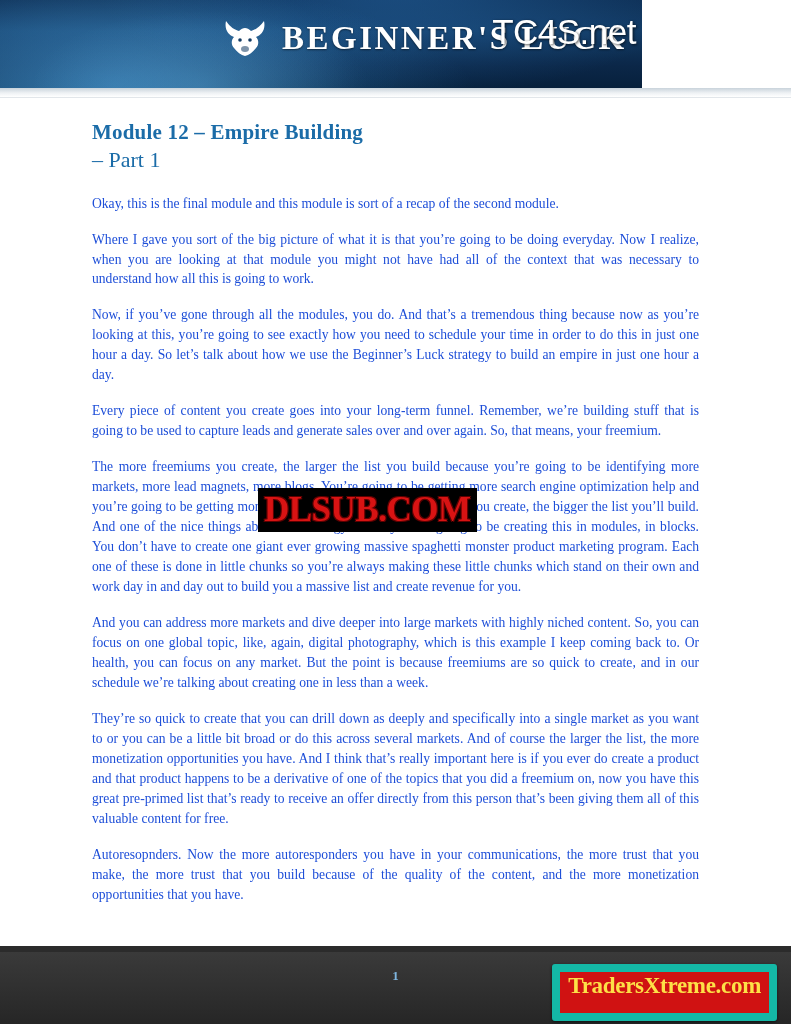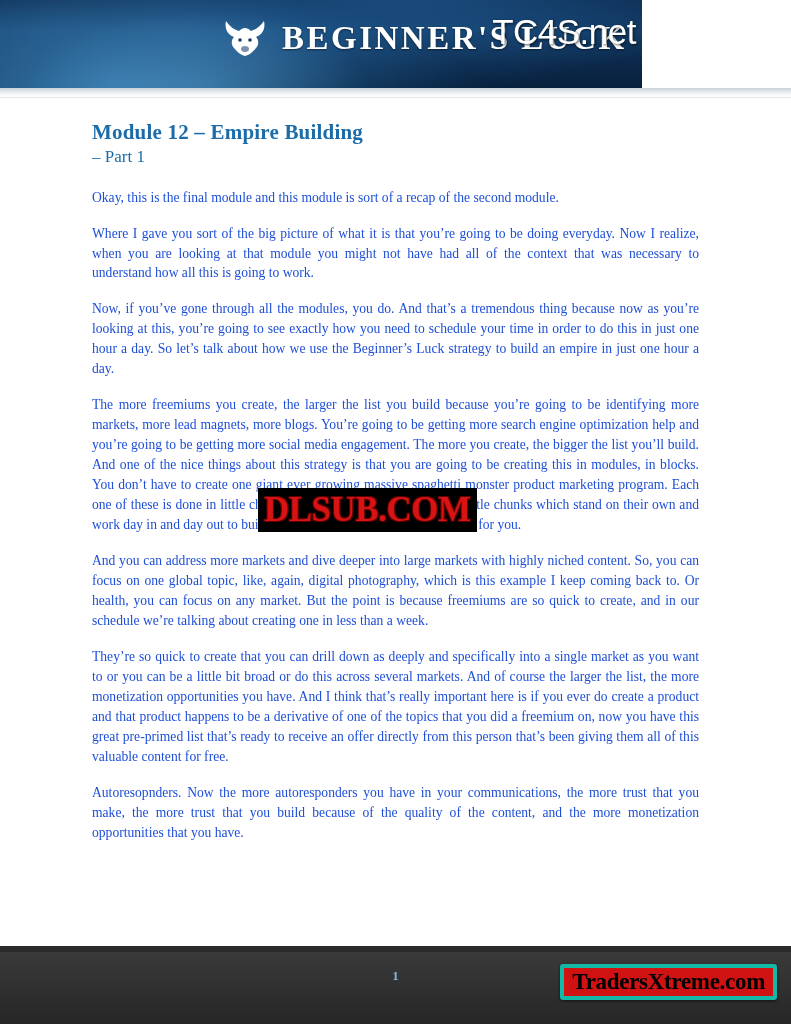--- a/index.html
+++ b/index.html
@@ -113,21 +113,21 @@
     font-family: "Liberation Serif", serif;
     font-size: 21px;
     color: #1b6ca8;
     font-weight: 700;
     letter-spacing: 0.2px;
     margin: 0;
     line-height: 1.2;
   }
   .doc-subtitle {
     font-family: "Liberation Serif", serif;
-    font-size: 17px;
+    font-size: 22px;
     color: #1b6ca8;
     font-weight: 400;
     margin: 2px 0 0 0;
     line-height: 1.2;
   }
   .body-text {
     margin-top: 20px;
   }
   .body-text p {
     font-family: "Liberation Serif", serif;
@@ -192,25 +192,25 @@
     font-size: 13px;
     font-weight: 700;
   }
   .footer-logo {
     position: absolute;
     right: 14px;
     top: 18px;
     font-family: "Liberation Serif", serif;
     font-size: 23px;
     font-weight: 700;
-    color: #000000;
+    color: #fde047;
     background: #d01212;
-    border: 4px solid #14b8a6;
+    border: 8px solid #14b8a6;
     border-radius: 3px;
-    padding: 1px 8px 1px 8px;
+    padding: 1px 8px 14px 8px;
     letter-spacing: -0.3px;
     white-space: nowrap;
     box-shadow: 0 1px 3px rgba(0,0,0,0.6);
   }
 </style>
 </head>
 <body>
 
 <div class="page">
 
@@ -235,20 +235,21 @@
   <div class="header-edge"></div>
 
   <div class="content">
     <h1 class="doc-title">Module 12 – Empire Building</h1>
     <div class="doc-subtitle">– Part 1</div>
 
     <div class="body-text">
       <p class="flow-left">Okay, this is the final module and this module is sort of a recap of the second module.</p>
       <p>Where I gave you sort of the big picture of what it is that you’re going to be doing everyday. Now I realize, when you are looking at that module you might not have had all of the context that was necessary to understand how all this is going to work.</p>
       <p>Now, if you’ve gone through all the modules, you do. And that’s a tremendous thing because now as you’re looking at this, you’re going to see exactly how you need to schedule your time in order to do this in just one hour a day. So let’s talk about how we use the Beginner’s Luck strategy to build an empire in just one hour a day.</p>
+      <p>Every piece of content you create goes into your long-term funnel. Remember, we’re building stuff that is going to be used to capture leads and generate sales over and over again. So, that means, your freemium.</p>
       <p>The more freemiums you create, the larger the list you build because you’re going to be identifying more markets, more lead magnets, more blogs. You’re going to be getting more search engine optimization help and you’re going to be getting more social media engagement. The more you create, the bigger the list you’ll build. And one of the nice things about this strategy is that you are going to be creating this in modules, in blocks. You don’t have to create one giant ever growing massive spaghetti monster product marketing program. Each one of these is done in little chunks so you’re always making these little chunks which stand on their own and work day in and day out to build you a massive list and create revenue for you.</p>
       <p>And you can address more markets and dive deeper into large markets with highly niched content. So, you can focus on one global topic, like, again, digital photography, which is this example I keep coming back to. Or health, you can focus on any market. But the point is because freemiums are so quick to create, and in our schedule we’re talking about creating one in less than a week.</p>
       <p>They’re so quick to create that you can drill down as deeply and specifically into a single market as you want to or you can be a little bit broad or do this across several markets. And of course the larger the list, the more monetization opportunities you have. And I think that’s really important here is if you ever do create a product and that product happens to be a derivative of one of the topics that you did a freemium on, now you have this great pre-primed list that’s ready to receive an offer directly from this person that’s been giving them all of this valuable content for free.</p>
       <p>Autoresopnders. Now the more autoresponders you have in your communications, the more trust that you make, the more trust that you build because of the quality of the content, and the more monetization opportunities that you have.</p>
     </div>
   </div>
 
   <div class="watermark">DLSUB.COM</div>
 
   <div class="footer">

